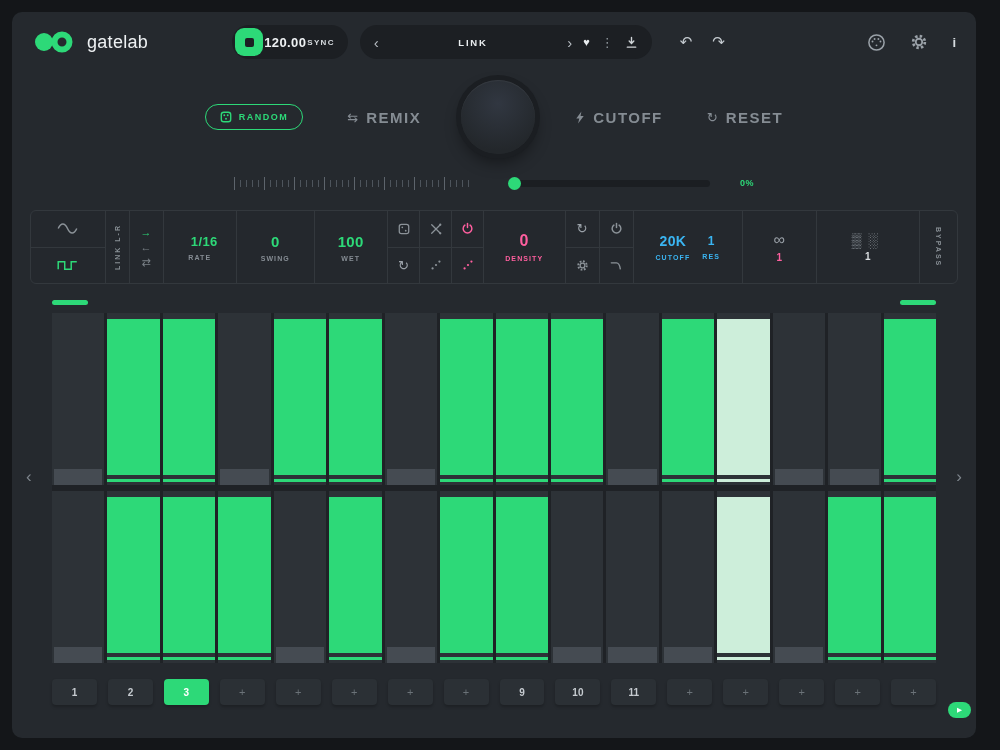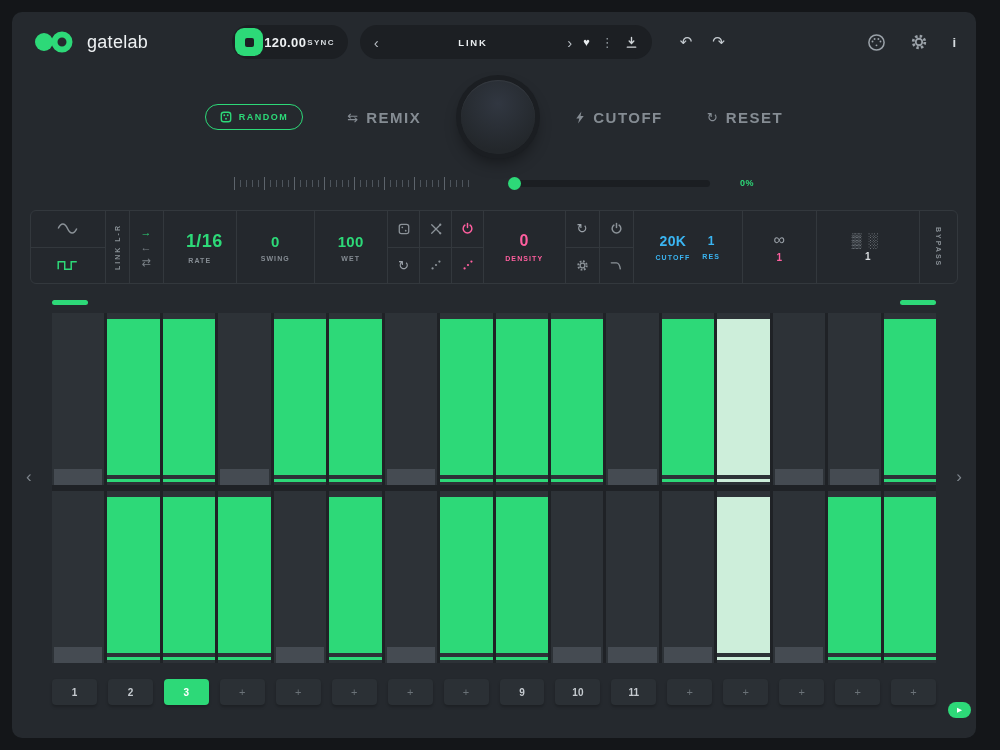--- a/index.html
+++ b/index.html
@@ -53,21 +53,21 @@
   .cell{border-left:1px solid var(--border);display:flex;flex-direction:column;align-items:center;justify-content:center;position:relative;}
   .cell:first-child{border-left:none;}
   .cell.split{justify-content:stretch;}
   .cell.split > div{flex:1;display:flex;align-items:center;justify-content:center;width:100%;}
   .cell.split > div + div{border-top:1px solid var(--border);}
   .c-wave{flex:1 0 52px;} .c-chan{flex:1 0 52px;} .c-link{flex:0 0 24px;} .c-dir{flex:0 0 34px;}
   .c-rate{flex:1 0 52px;} .c-steps{flex:1 0 52px;} .c-swing{flex:1 0 56px;} .c-smooth{flex:1 0 54px;} .c-wet{flex:1 0 52px;}
   .c-ico{flex:0 0 32px;} .c-density{flex:1 0 60px;} .c-fx{flex:0 0 34px;}
   .c-filter{flex:1 0 88px;flex-direction:row;gap:12px;} .c-repeat{flex:1 0 52px;} .c-noise{flex:1 0 82px;} .c-bypass{flex:0 0 38px;}
   .val{color:var(--green);font-weight:bold;font-size:15px;letter-spacing:.4px;}
-  .c-rate .val{font-size:18px;margin-left:9px;}
+  .c-rate .val{font-size:13px;margin-left:9px;}
   .lab{margin-top:5px;color:#868d94;font-size:7px;font-weight:bold;letter-spacing:1.1px;}
   .mono{color:#868d94;font-size:10px;}
   .stereo{color:var(--green);font-size:9.5px;font-weight:bold;}
   .vtext{writing-mode:vertical-rl;font-size:7px;font-weight:bold;letter-spacing:2px;color:#8a9197;}
   .vtext.up{transform:rotate(180deg);}
   .dircol{gap:3px;}
   .dir{font-size:11px;line-height:1.1;color:#7a8187;}
   .dir.on{color:var(--green);}
   .glyphico{color:#9aa1a8;font-size:13px;line-height:1;}
   .densico svg{display:block;}

